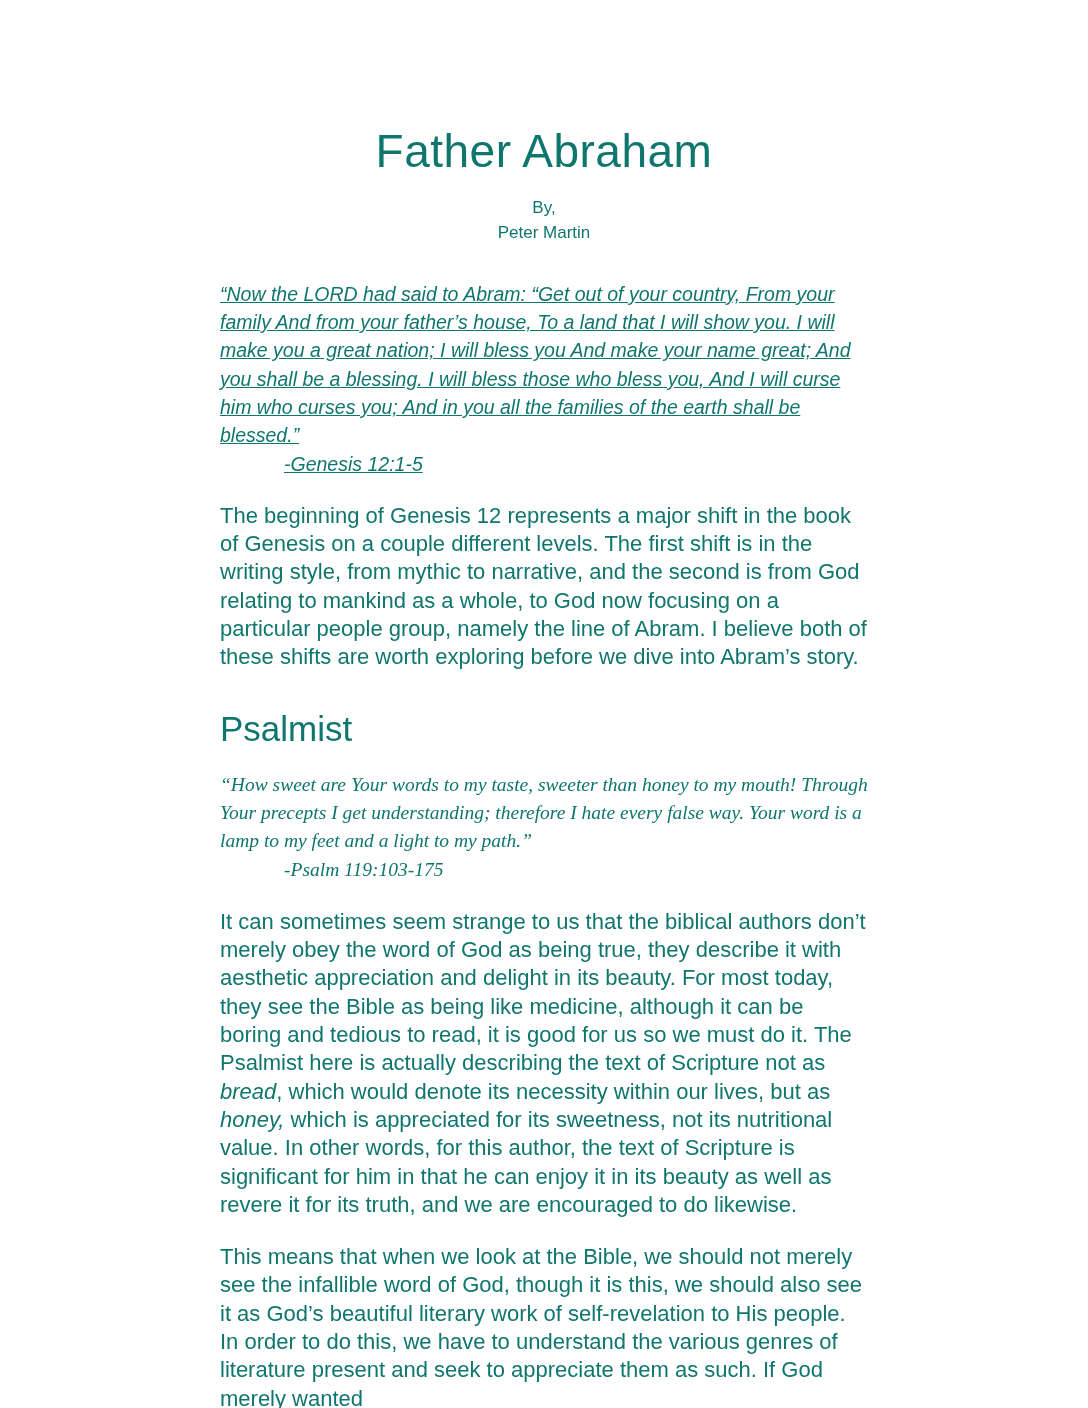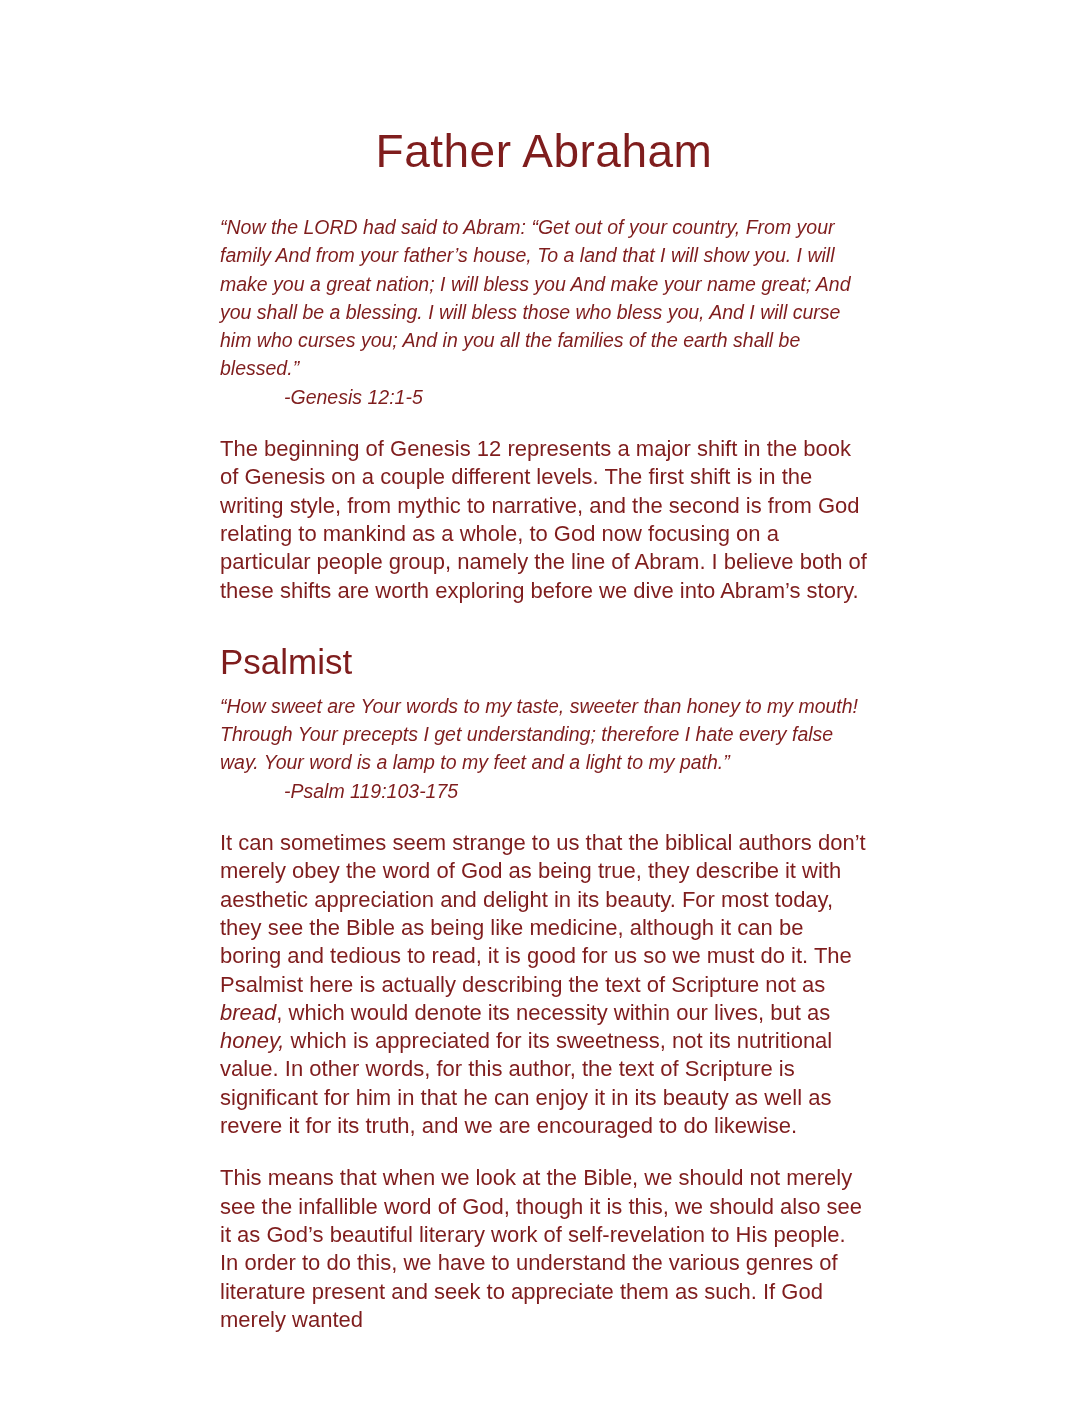--- a/index.html
+++ b/index.html
@@ -6,21 +6,21 @@
     margin: 0;
     padding: 0;
     background: #ffffff;
   }
   .page {
     position: relative;
     width: 904px;
     height: 1408px;
     margin: 0 auto;
     background: #ffffff;
-    color: #7f1d1d;
+    color: #0f766e;
     font-family: "Liberation Sans", "DejaVu Sans", sans-serif;
     box-sizing: border-box;
     padding: 0 128px;
     overflow: hidden;
   }
   .doc-title {
     margin: 124px 0 0 0;
     font-size: 46px;
     font-weight: 400;
     line-height: 55px;
@@ -29,22 +29,22 @@
   }
   .byline {
     margin-top: 16px;
     font-size: 17px;
     line-height: 25.4px;
     text-align: center;
   }
   .quote {
     margin: 0;
   }
-  .quote-genesis { margin-top: 34px; }
-  .quote-psalm  { margin-top: 9px; }
+  .quote-genesis { margin-top: 34px; text-decoration: underline; }
+  .quote-psalm  { margin-top: 21px; font-family: Liberation Serif, serif; }
   .quote p {
     margin: 0;
     font-style: italic;
     font-size: 19.5px;
     line-height: 28.3px;
   }
   .citation {
     text-indent: 64px;
   }
   .para {
@@ -64,20 +64,22 @@
   }
 </style>
 </head>
 <body>
 
 <div class="page">
 
   <h1 class="doc-title">Father Abraham</h1>
 
   <div class="byline">
+    <div>By,</div>
+    <div>Peter Martin</div>
   </div>
 
   <div class="quote quote-genesis">
     <p class="quote-text">“Now the LORD had said to Abram: “Get out of your country, From your family And from your father’s house, To a land that I will show you. I will make you a great nation; I will bless you And make your name great; And you shall be a blessing. I will bless those who bless you, And I will curse him who curses you; And in you all the families of the earth shall be blessed.”</p>
     <p class="citation">-Genesis 12:1-5</p>
   </div>
 
   <p class="para">The beginning of Genesis 12 represents a major shift in the book of Genesis on a couple different levels. The first shift is in the writing style, from mythic to narrative, and the second is from God relating to mankind as a whole, to God now focusing on a particular people group, namely the line of Abram. I believe both of these shifts are worth exploring before we dive into Abram’s story.</p>
 
   <h2 class="section-heading">Psalmist</h2>

